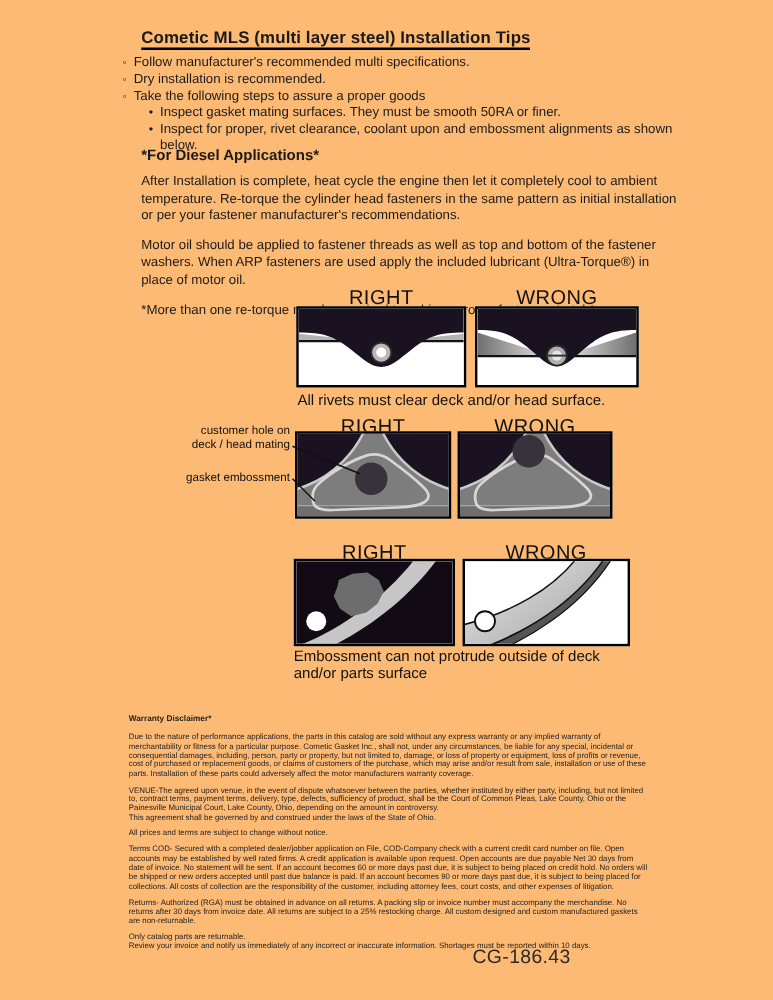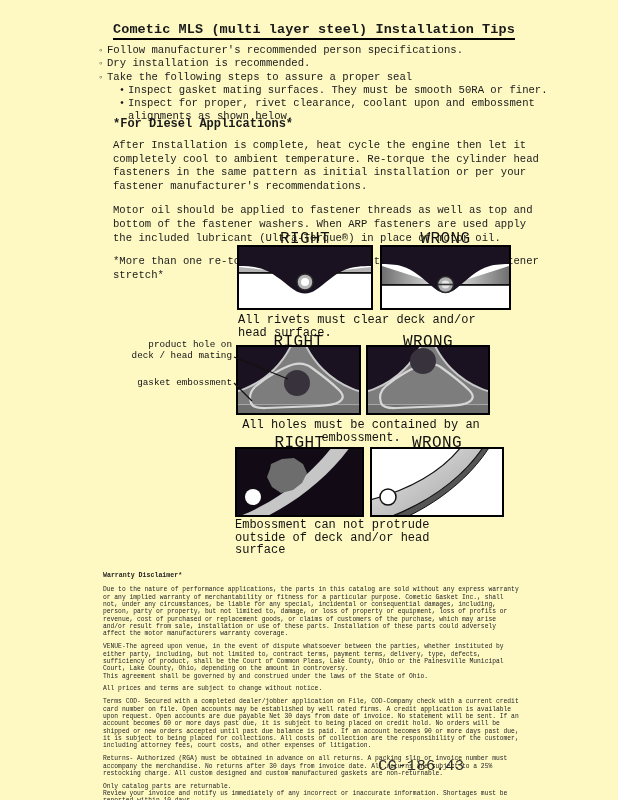--- a/index.html
+++ b/index.html
@@ -1,18 +1,18 @@
 <!DOCTYPE html>
 <html><head>
 <meta charset="utf-8">
 <style>
   html,body { margin:0; padding:0; background:#ffffff; }
   .doc {
-    position:relative; width:618px; height:800px; background:#fef9c3;
-    font-family:Liberation Mono, monospace; color:#1a1a1a; overflow:hidden;
+    position:relative; width:618px; height:800px; background:#fdba74;
+    font-family:Liberation Sans, sans-serif; color:#1a1a1a; overflow:hidden;
   }
   .title {
     position:absolute; left:113px; top:22px;
     font-size:13.5px; font-weight:bold; letter-spacing:0.1px;
     border-bottom:2px solid #000; padding-bottom:1px;
   }
   
   .bullets { position:absolute; left:98px; top:44px; width:452px; font-size:10.6px; line-height:13.3px; }
   .bullet { display:flex; }
   .bullet .marker { width:9px; flex:0 0 9px; font-size:9.5px; line-height:13.3px; }
@@ -42,29 +42,29 @@
 </head>
 <body>
 
 <div class="doc">
 
   <div class="title">Cometic MLS (multi layer steel) Installation Tips</div>
 
   <div class="bullets">
     <div class="bullet">
       <span class="marker">◦</span>
-      <span>Follow manufacturer's recommended person specifications.</span>
+      <span>Follow manufacturer's recommended multi specifications.</span>
     </div>
     <div class="bullet">
       <span class="marker">◦</span>
       <span>Dry installation is recommended.</span>
     </div>
     <div class="bullet">
       <span class="marker">◦</span>
-      <span>Take the following steps to assure a proper seal</span>
+      <span>Take the following steps to assure a proper goods</span>
     </div>
     <div class="bullet sub">
       <span class="marker">•</span>
       <span>Inspect gasket mating surfaces.  They must be smooth 50RA or finer.</span>
     </div>
     <div class="bullet sub">
       <span class="marker">•</span>
       <span>Inspect for proper, rivet clearance, coolant upon and embossment alignments as shown below.</span>
     </div>
   </div>
@@ -116,21 +116,21 @@
     </div>
 
     <div class="caption" style="left:1px;top:84px;">All rivets must clear deck and/or head surface.</div>
   </div>
 
   <div class="dgroup" id="g2">
     <div class="dheader" style="left:124px;width:125px;">RIGHT</div>
     <div class="dheader" style="left:254px;width:124px;">WRONG</div>
 
     <div class="dlabel" style="left:0;top:6px;">
-      <div>product hole on</div>
+      <div>customer hole on</div>
       <div>deck / head mating</div>
     </div>
     <div class="dlabel" style="left:0;top:44px;text-align:right;">gasket embossment</div>
 
     <div class="panel" style="left:124px;top:12px;">
       <svg width="121" height="66" viewBox="0 0 121 66">
         <rect width="121" height="66" fill="#7d7d7d"></rect>
         <rect y="57" width="121" height="1.2" fill="#a5a5a5"></rect>
         <rect y="58.2" width="121" height="7.8" fill="#6e6e6e"></rect>
         <circle cx="-26" cy="-40" r="88" fill="#1a1220" stroke="#c9c9c9" stroke-width="2"></circle>
@@ -150,21 +150,20 @@
         <path d="M13,56 C11,50 12,44 18,39 C28,30 44,21 55,17.5 C62,15.5 68,16.5 74,21 C83,27.5 95,37 101,43 C106,48 106,52 101,55 C97,57.5 90,58.5 80,59 L28,61 C19,61.3 14.5,60 13,56 Z" fill="none" stroke="#d6d6d6" stroke-width="2.2"></path>
         <circle cx="55" cy="14" r="13" fill="#38323c"></circle>
       </svg>
     </div>
 
     <svg class="leader-svg" width="394" height="102" viewBox="0 0 394 102">
       <line x1="122" y1="24" x2="176" y2="46" stroke="#111" stroke-width="1.2"></line>
       <line x1="122" y1="50" x2="140" y2="68" stroke="#111" stroke-width="1.2"></line>
     </svg>
 
-    <div class="caption" style="left:124px;top:86px;width:250px;text-align:center;">All holes must be contained by an embossment.</div>
   </div>
 
   <div class="dgroup" id="g3">
     <div class="dheader" style="left:0;width:129px;">RIGHT</div>
     <div class="dheader" style="left:135px;width:134px;">WRONG</div>
 
     <div class="panel" style="left:0;top:13px;">
       <svg width="125" height="66" viewBox="0 0 125 66">
         <rect width="125" height="66" fill="#120b16"></rect>
         <path d="M-6,70 C28,60 72,30 98,-6 L116,-6 C88,34 44,66 -6,82 Z" fill="#c6c6c6"></path>
@@ -181,21 +180,21 @@
               <stop offset="1" stop-color="#9a9a9a"></stop>
           </linearGradient>
         </defs>
         <rect width="130" height="66" fill="#ffffff"></rect>
         <path d="M-6,76 C46,62 88,32 112,-6 L120,-6 C96,34 52,66 -6,84 Z" fill="#555" stroke="#111" stroke-width="1"></path>
         <path d="M-6,52 C36,42 72,22 92,-6 L114,-6 C90,32 48,60 -6,76 Z" fill="url(#g3b)" stroke="#111" stroke-width="1.2"></path>
         <circle cx="16" cy="48" r="8" fill="#ffffff" stroke="#111" stroke-width="1.5"></circle>
       </svg>
     </div>
 
-    <div class="caption" style="left:0;top:85px;width:245px;">Embossment can not protrude outside of deck and/or head surface</div>
+    <div class="caption" style="left:0;top:85px;width:245px;">Embossment can not protrude outside of deck and/or parts surface</div>
   </div>
 
   <div class="warranty">
     <h3>Warranty Disclaimer*</h3>
     <p>Due to the nature of performance applications, the parts in this catalog are sold without any express warranty or any implied warranty of merchantability or fitness for a particular purpose.  Cometic Gasket Inc., shall not, under any circumstances, be liable for any special, incidental or consequential damages, including, person, party or property, but not limited to, damage, or loss of property or equipment, loss of profits or revenue, cost of purchased or replacement goods, or claims of customers of the purchase, which may arise and/or result from sale, installation or use of these parts.  Installation of these parts could adversely affect the motor manufacturers warranty coverage.</p>
     <p><span>VENUE-The agreed upon venue, in the event of dispute whatsoever between the parties, whether instituted by either party, including, but not limited to, contract terms, payment terms, delivery, type, defects, sufficiency of product, shall be the Court of Common Pleas, Lake County, Ohio or the Painesville Municipal Court, Lake County, Ohio, depending on the amount in controversy.</span><br>
       <span>This agreement shall be governed by and construed under the laws of the State of Ohio.</span></p>
     <p>All prices and terms are subject to change without notice.</p>
     <p>Terms COD- Secured with a completed dealer/jobber application on File, COD-Company check with a current credit card number on file.  Open accounts may be established by well rated firms.  A credit application is available upon request.  Open accounts are due payable Net 30 days from date of invoice.  No statement will be sent.  If an account becomes 60 or more days past due, it is subject to being placed on credit hold.  No orders will be shipped or new orders accepted until past due balance is paid.  If an account becomes 90 or more days past due, it is subject to being placed for collections.  All costs of collection are the responsibility of the customer, including attorney fees, court costs, and other expenses of litigation.</p>
     <p>Returns- Authorized (RGA) must be obtained in advance on all returns.  A packing slip or invoice number must accompany the merchandise.  No returns after 30 days from invoice date.  All returns are subject to a 25% restocking charge.  All custom designed and custom manufactured gaskets are non-returnable.</p>

